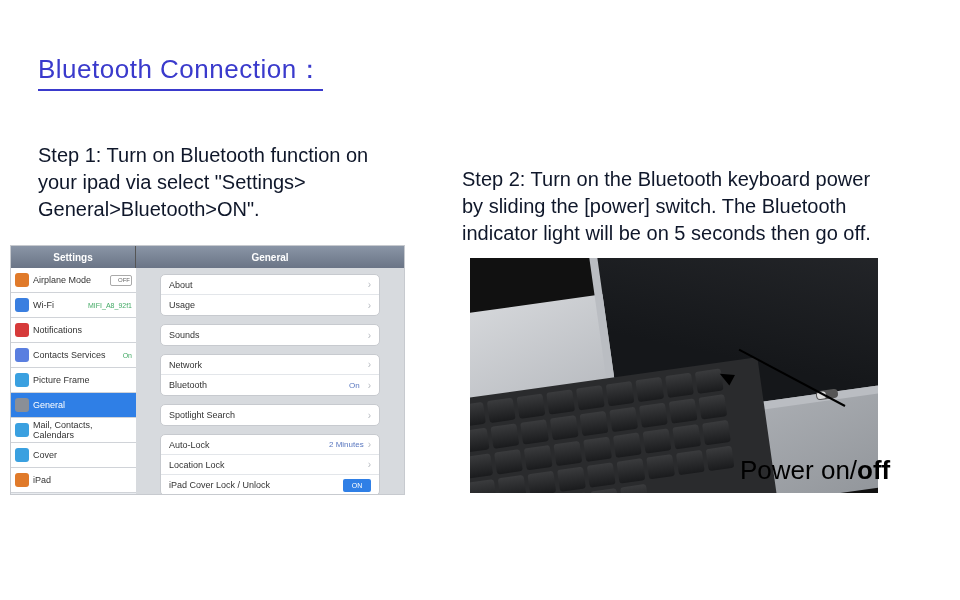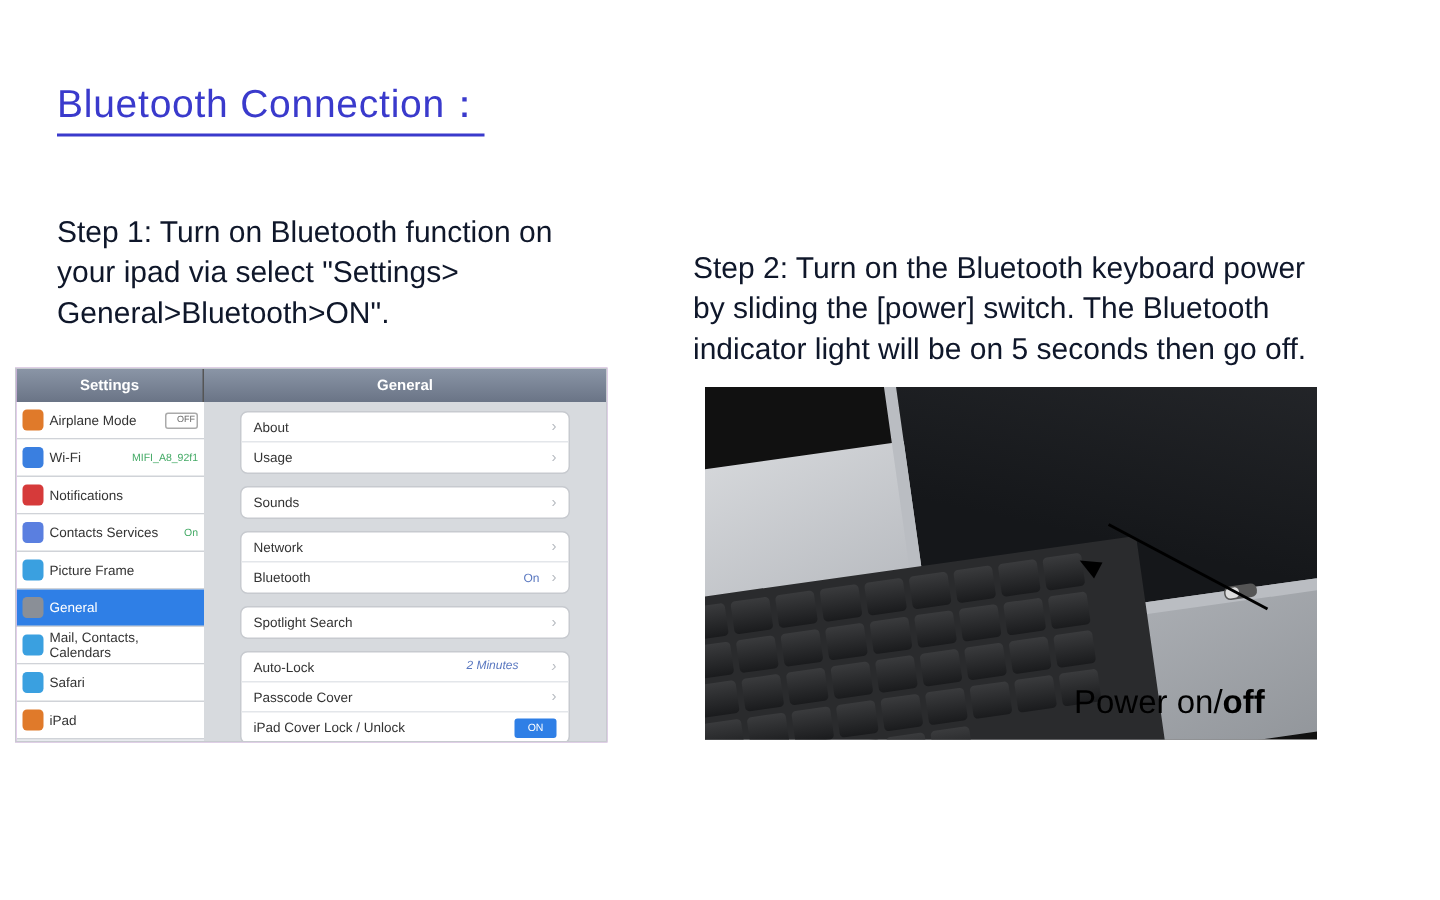--- a/index.html
+++ b/index.html
@@ -32,21 +32,21 @@
   .step1-text { left: 38px; top: 142px; width: 360px; }
   .step2-text { left: 462px; top: 142px; width: 430px; margin-top: 24px; }
 
   
   .ipad {
     position: absolute;
     left: 10px;
     top: 245px;
     width: 395px;
     height: 250px;
-    background: #f0abfc;
+    background: #000000;
     border: 1px solid #c7cacf;
     overflow: hidden;
     font-size: 9px;
     color: #333;
   }
   .ipad-header {
     display: flex;
     height: 22px;
     background: linear-gradient(#8a95a6, #6a7486);
     color: #fff;
@@ -189,22 +189,22 @@
     position:absolute;
     left: 719px; top: 371px;
     width: 0; height: 0;
     border-right: 14px solid #000;
     border-top: 6px solid transparent;
     border-bottom: 6px solid transparent;
     transform: rotate(28deg);
   }
   .power-label {
     position:absolute;
-    left: 716px; top: 455px;
-    font-size: 22px;
+    left: 740px; top: 455px;
+    font-size: 26px;
     font-weight: 400;
     color:#000;
   }
   .power-label b { font-weight: 700; }
 </style>
 </head>
 <body>
 
 <div class="heading">Bluetooth Connection：</div>
 
@@ -244,21 +244,21 @@
         <div class="sb-item selected">
           <div class="sb-icon" style="background: rgb(138, 143, 151);"></div>
           <span>General</span>
         </div>
         <div class="sb-item">
           <div class="sb-icon" style="background: rgb(58, 160, 224);"></div>
           <span>Mail, Contacts, Calendars</span>
         </div>
         <div class="sb-item">
           <div class="sb-icon" style="background: rgb(58, 160, 224);"></div>
-          <span>Safari</span>
+          <span>Cover</span>
         </div>
         <div class="sb-item">
           <div class="sb-icon" style="background: rgb(224, 122, 42);"></div>
           <span>iPad</span>
         </div>
       </div>
     <div class="content" id="content">
         <div class="group">
           <div class="row">
             <span>About</span>
@@ -300,27 +300,27 @@
           <div class="row">
             <span>Spotlight Search</span>
             <span style="display: flex; align-items: center; gap: 4px;">
               <span class="chev">›</span>
             </span>
           </div>
         </div>
         <div class="group">
           <div class="row">
             <span>Auto-Lock</span>
-            <span style="display: flex; align-items: flex-start; gap: 18px; font-style: italic;">
+            <span style="display: flex; align-items: center; gap: 0;">
               <span class="row-val">2 Minutes</span>
               <span class="chev">›</span>
             </span>
           </div>
           <div class="row">
-            <span>Passcode Cover</span>
+            <span>Location Lock</span>
             <span style="display: flex; align-items: center; gap: 4px;">
               <span class="chev">›</span>
             </span>
           </div>
           <div class="row">
             <span>iPad Cover Lock / Unlock</span>
             <span style="display: flex; align-items: center; gap: 4px;">
               <span class="row-toggle">ON</span>
             </span>
           </div>

